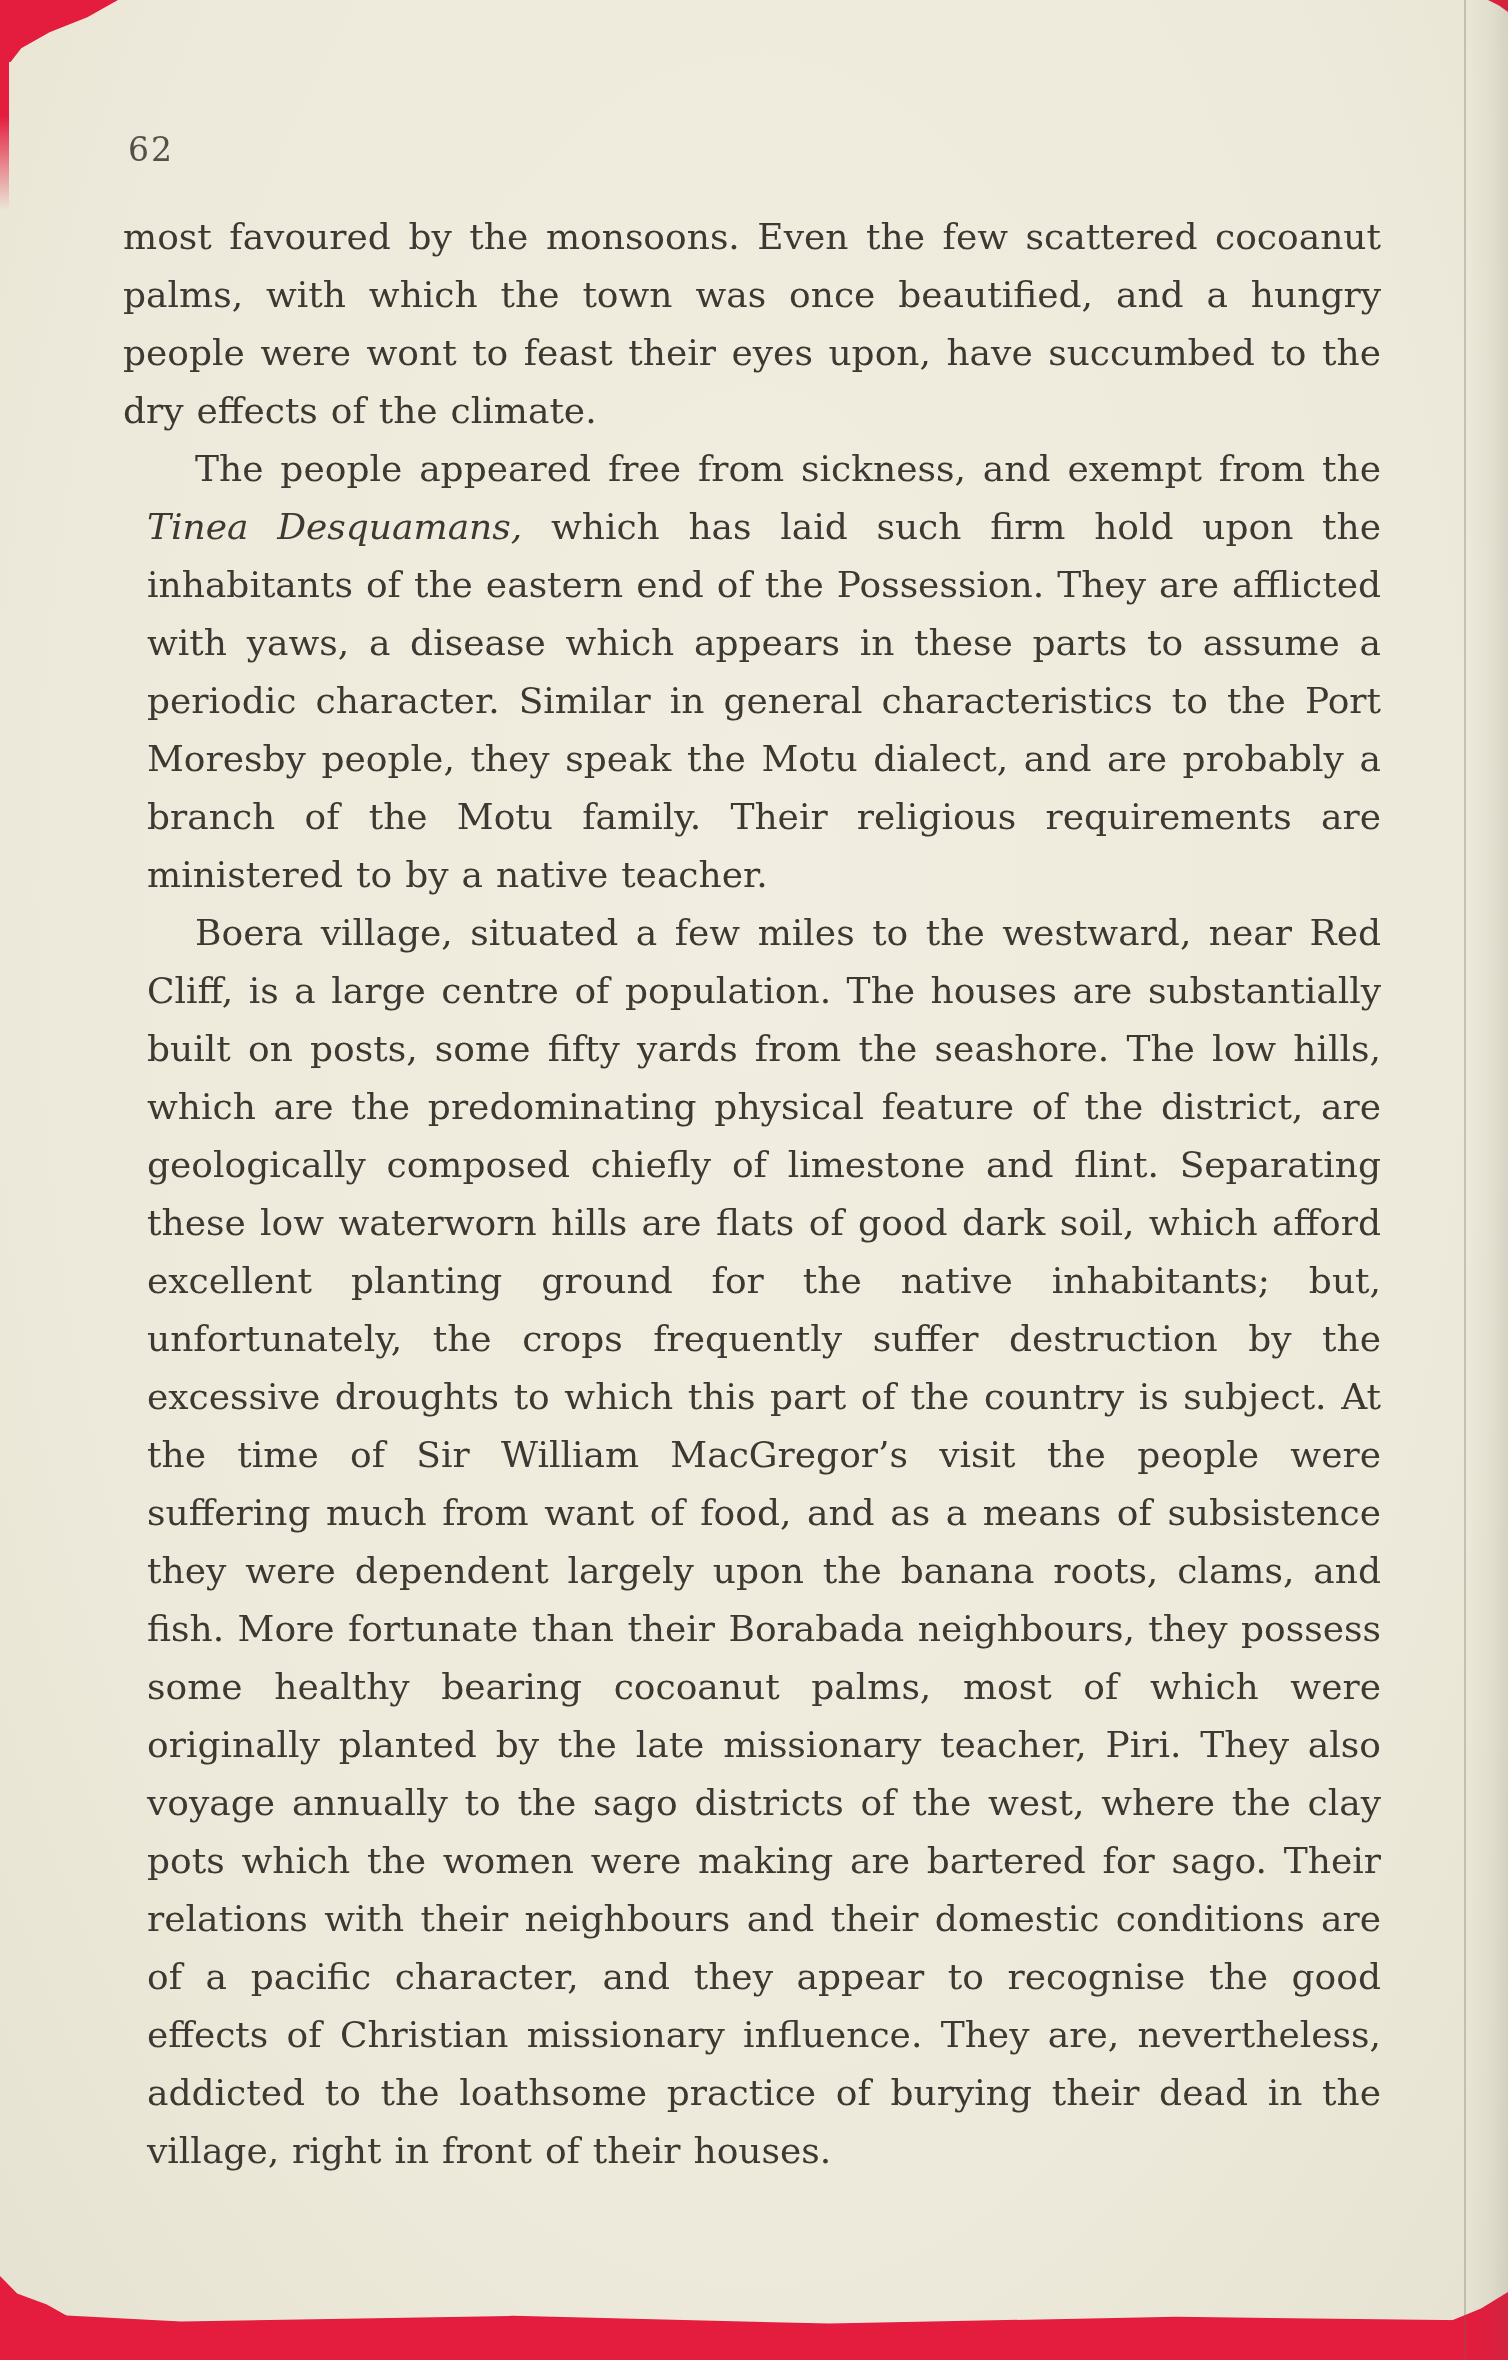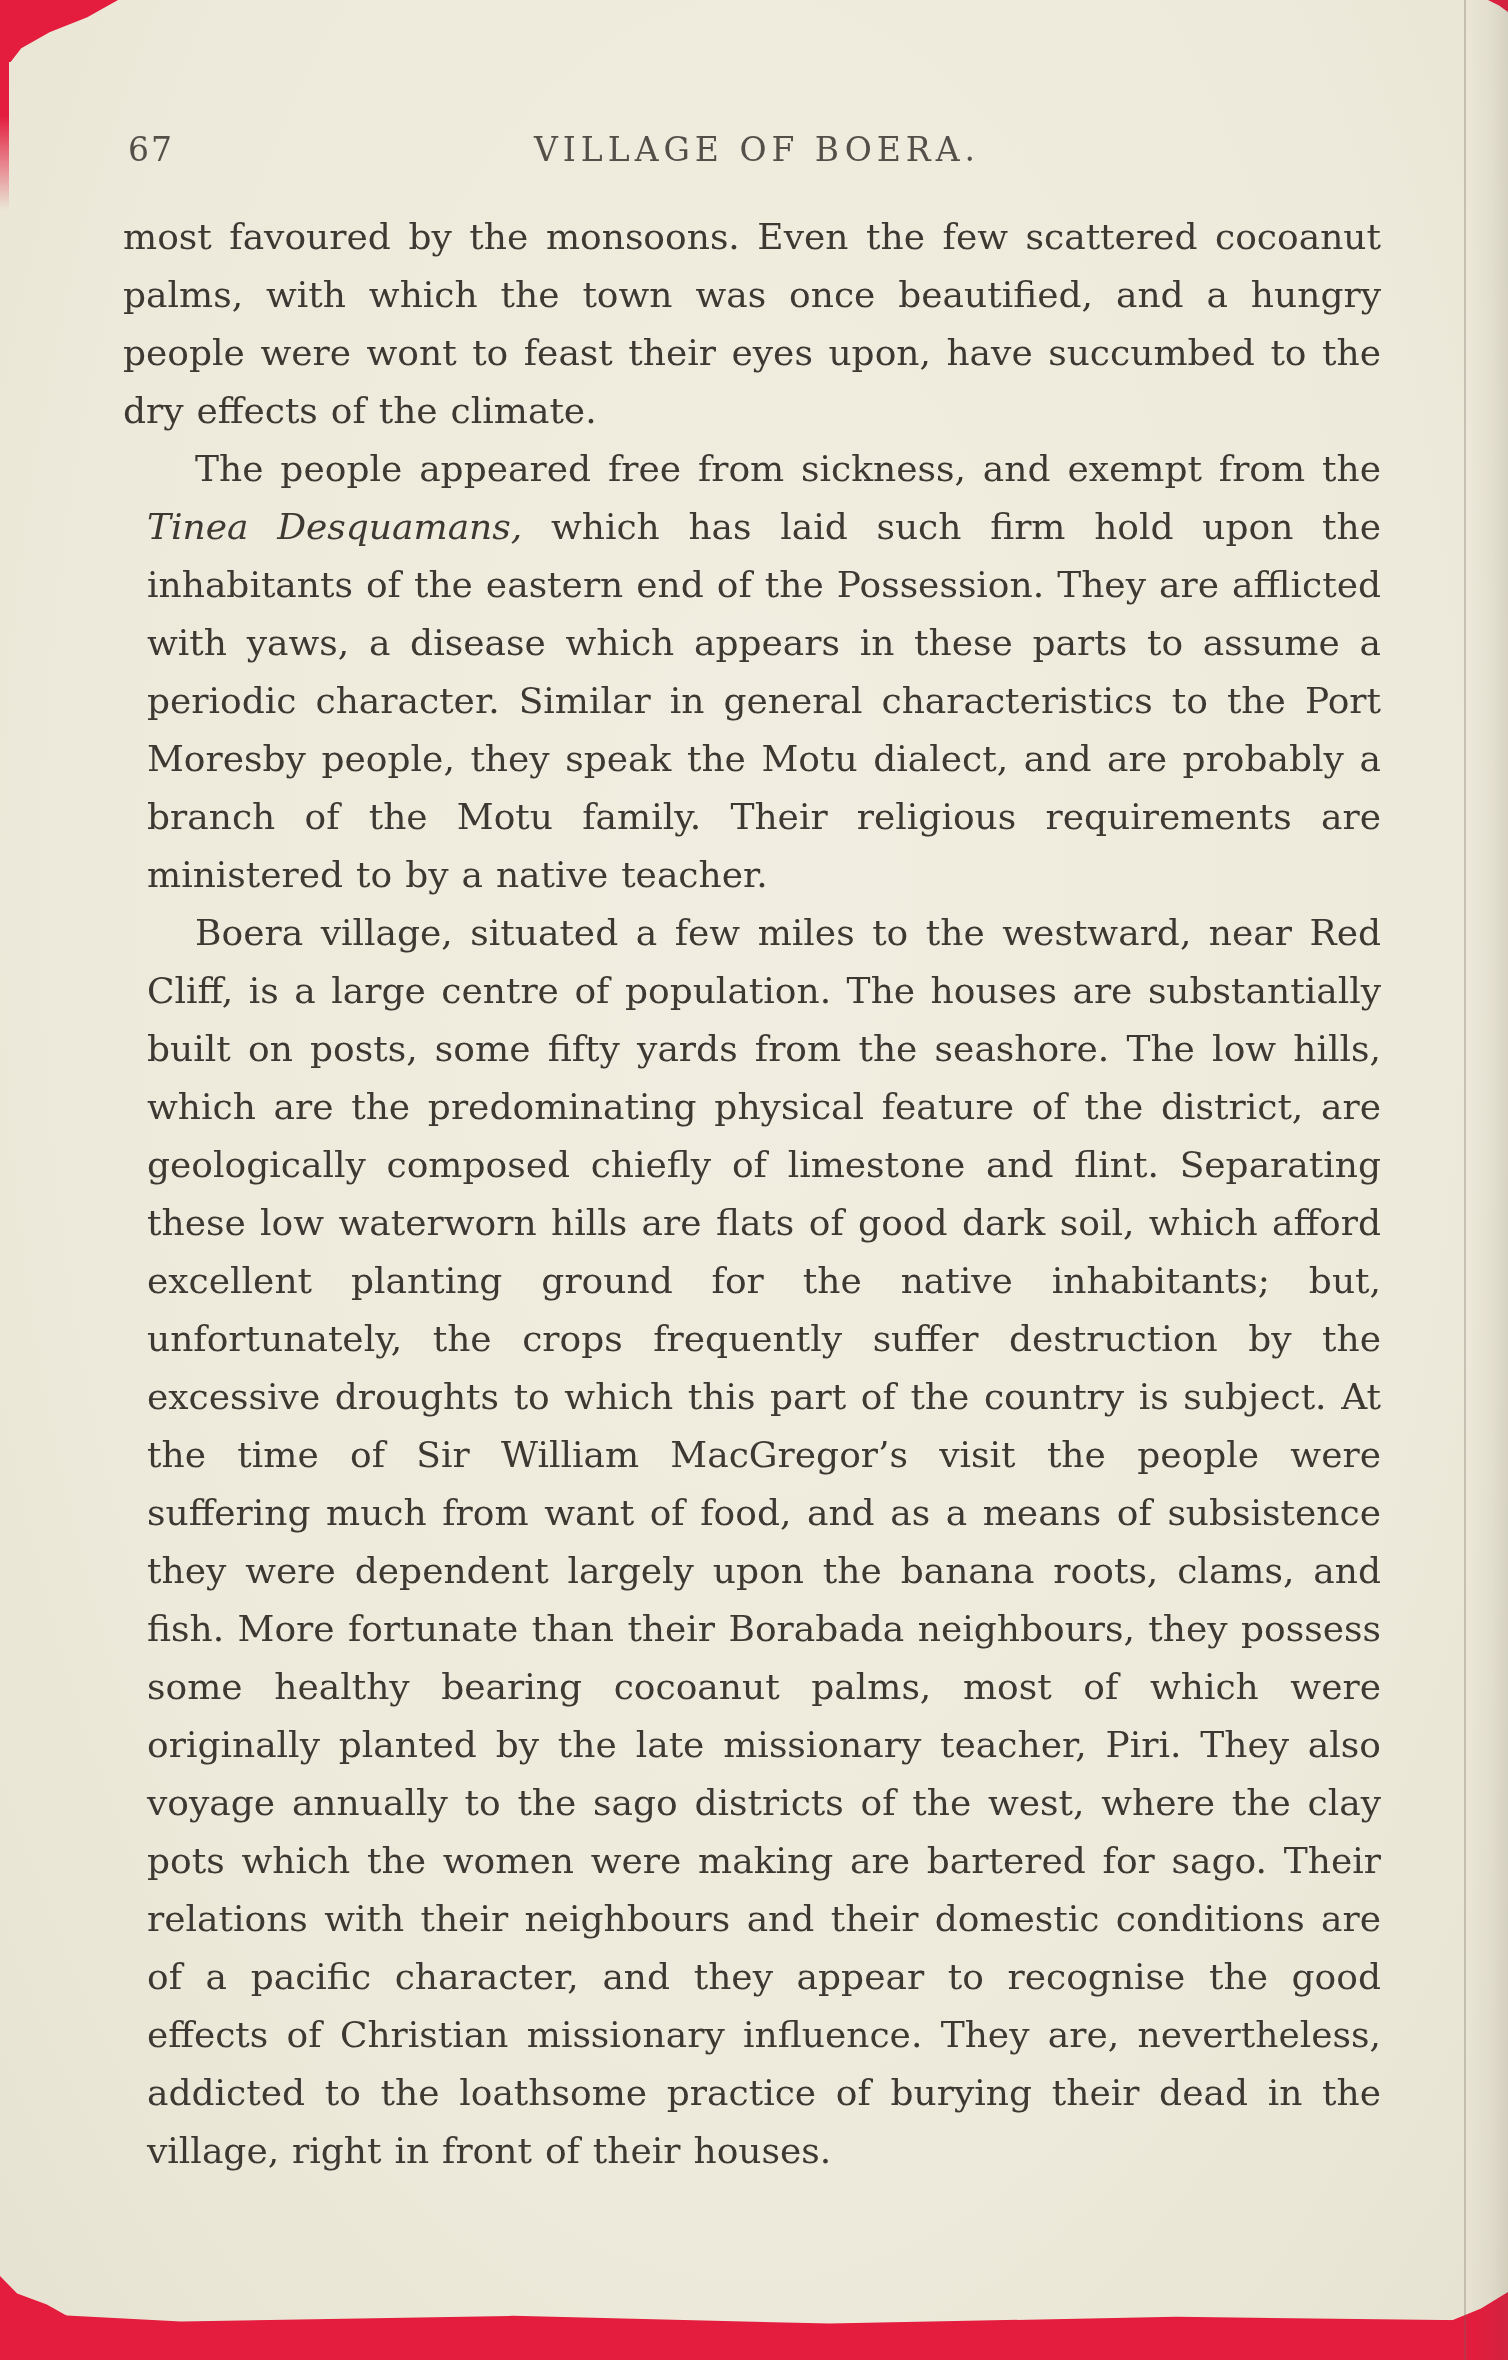--- a/index.html
+++ b/index.html
@@ -123,22 +123,21 @@
   <div class="red-top-left"></div>
   <div class="red-left-strip"></div>
   <div class="red-top-right"></div>
   <div class="red-bottom-left"></div>
   <div class="red-bottom-right"></div>
   <div class="red-bottom-band"></div>
   <div class="page-edge-line"></div>
   <div class="page-edge-shade"></div>
 
   <header class="page-header">
-    <span class="page-number">67</span>
-    <span class="running-head">VILLAGE OF BOERA.</span>
+    <span class="page-number">62</span>
   </header>
 
   <main class="text-block">
       <p class=""><span>most favoured by the monsoons. Even the few scattered cocoanut palms, with which the town was once beautified, and a hungry people were wont to feast their eyes upon, have succumbed to the dry effects of the climate.</span></p>
       <p class="indent"><span>The people appeared free from sickness, and exempt from the </span><em>Tinea Desquamans,</em><span> which has laid such firm hold upon the inhabitants of the eastern end of the Possession. They are afflicted with yaws, a disease which appears in these parts to assume a periodic character. Similar in general characteristics to the Port Moresby people, they speak the Motu dialect, and are probably a branch of the Motu family. Their religious requirements are ministered to by a native teacher.</span></p>
       <p class="indent"><span>Boera village, situated a few miles to the westward, near Red Cliff, is a large centre of population. The houses are substantially built on posts, some fifty yards from the seashore. The low hills, which are the predominating physical feature of the district, are geologically composed chiefly of limestone and flint. Separating these low waterworn hills are flats of good dark soil, which afford excellent planting ground for the native inhabitants; but, unfortunately, the crops frequently suffer destruction by the excessive droughts to which this part of the country is subject. At the time of Sir William MacGregor’s visit the people were suffering much from want of food, and as a means of subsistence they were dependent largely upon the banana roots, clams, and fish. More fortunate than their Borabada neighbours, they possess some healthy bearing cocoanut palms, most of which were originally planted by the late missionary teacher, Piri. They also voyage annually to the sago districts of the west, where the clay pots which the women were making are bartered for sago. Their relations with their neighbours and their domestic conditions are of a pacific character, and they appear to recognise the good effects of Christian missionary influence. They are, nevertheless, addicted to the loathsome practice of burying their dead in the village, right in front of their houses.</span></p>
     </main>
 
 </div>
 

